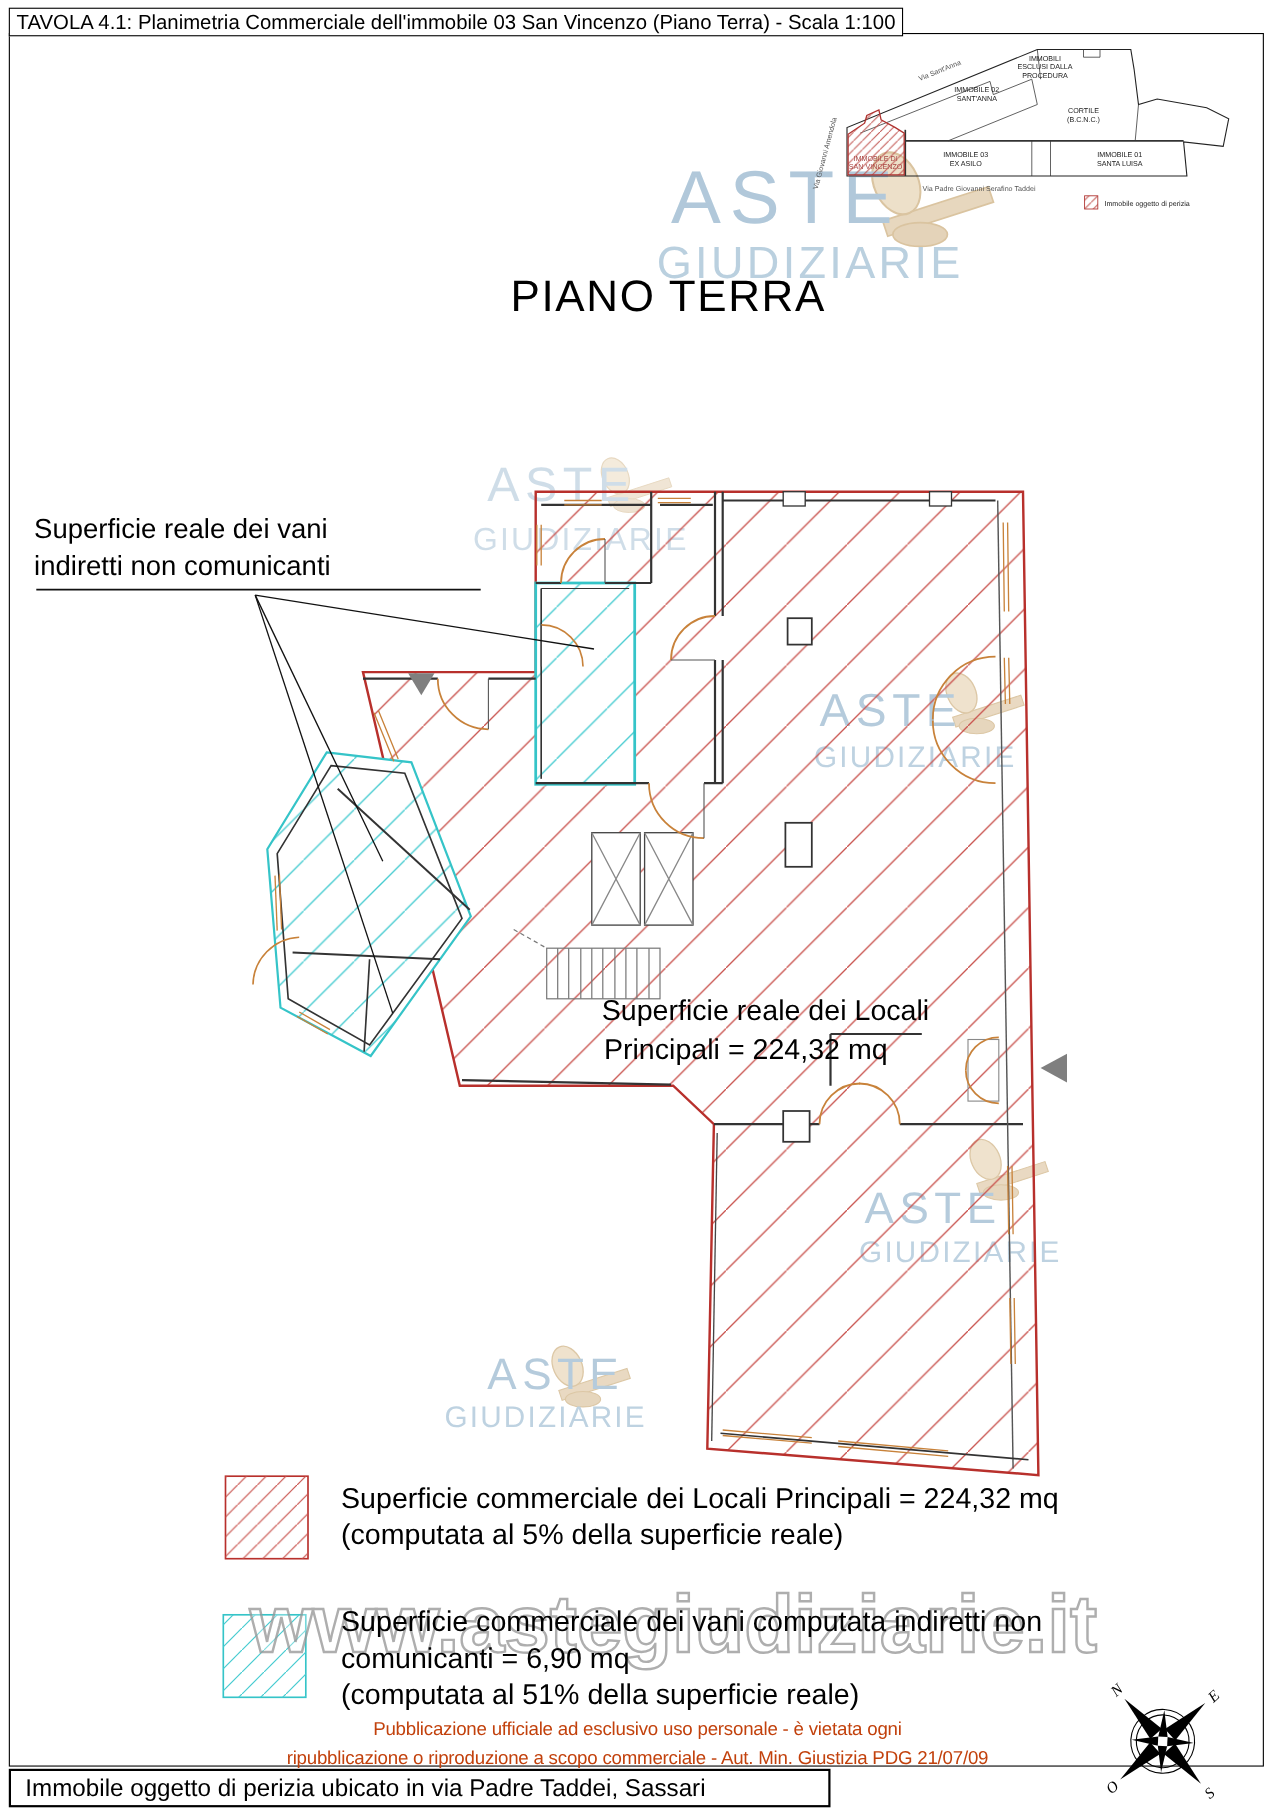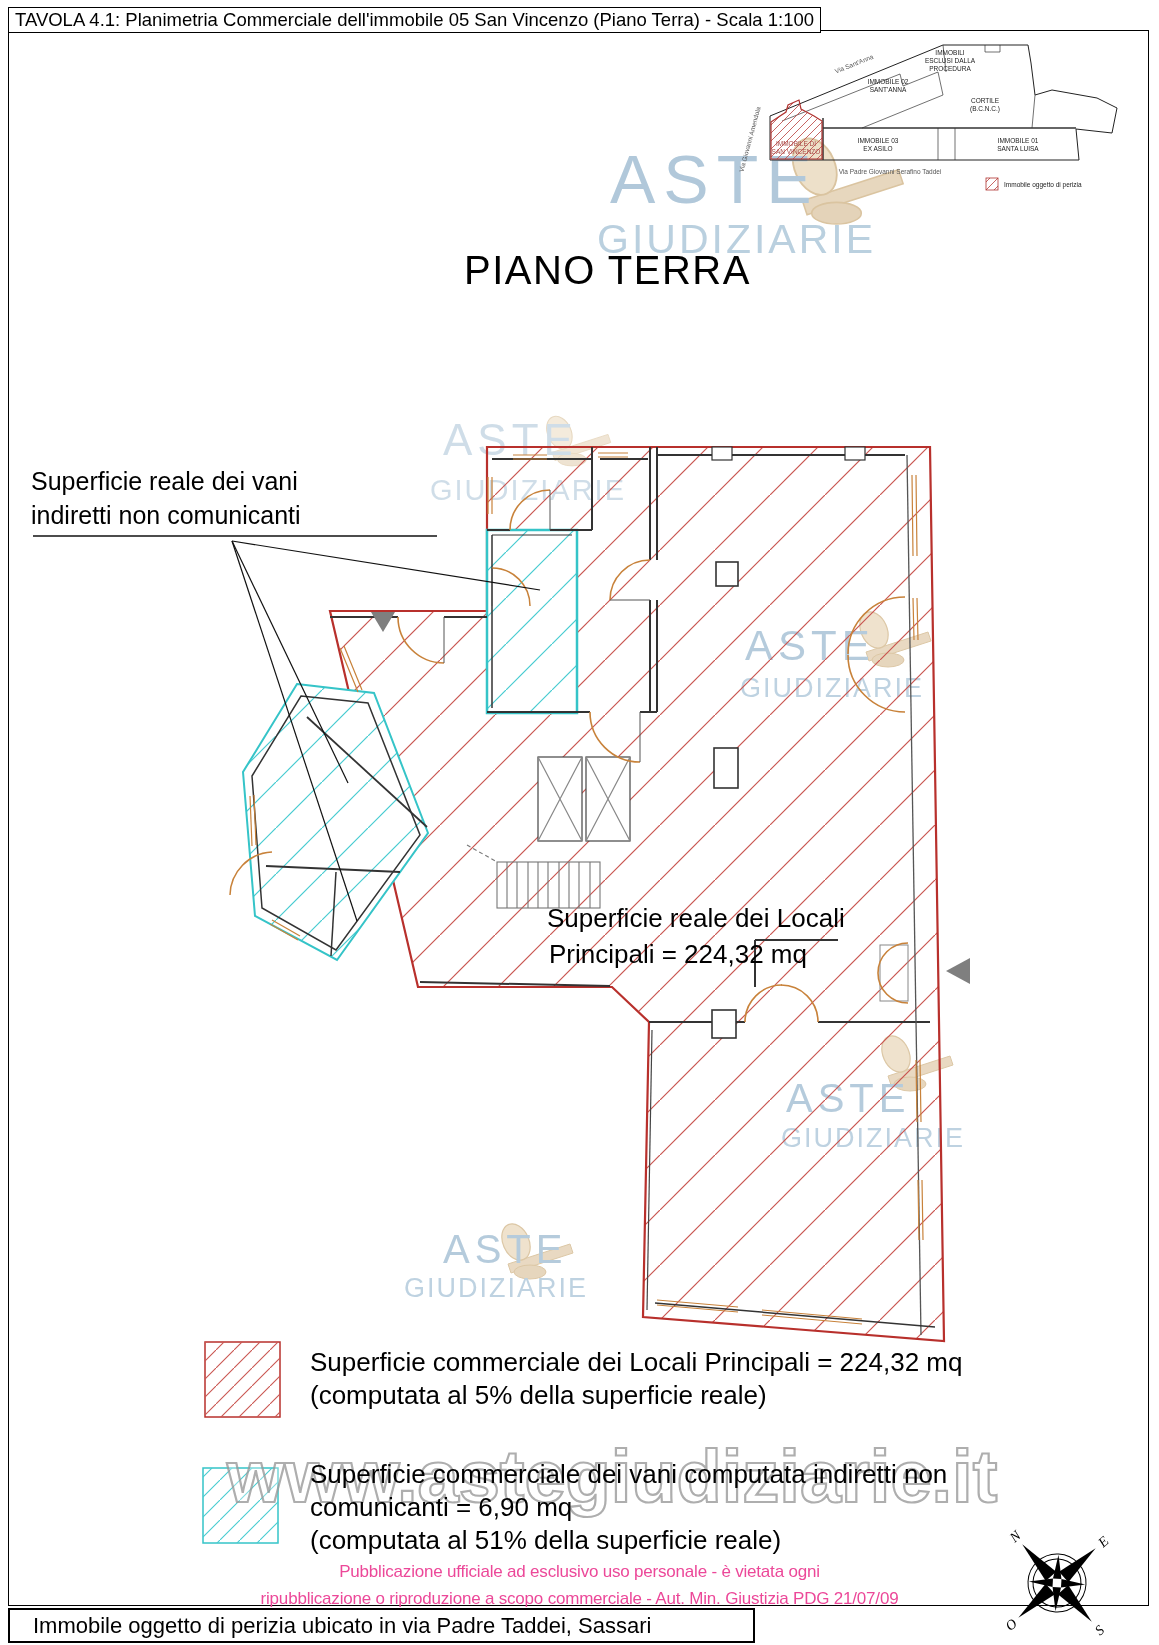--- a/index.html
+++ b/index.html
@@ -12,33 +12,33 @@
   #page-border{left:8px;top:30px;width:1141px;height:1576px;border:1.5px solid #000;box-sizing:border-box;background:transparent;pointer-events:none;}
   #title-bar{left:8px;top:7px;width:813px;height:26px;border:1.5px solid #000;box-sizing:border-box;background:#fff;
     font-size:18.5px;line-height:23px;padding-left:6px;white-space:nowrap;overflow:hidden;z-index:6;}
   #heading{left:464px;top:248px;font-size:40px;letter-spacing:1.5px;white-space:nowrap;z-index:4;text-align:center;}
   #annotation{left:31px;top:432px;font-size:25px;line-height:34px;white-space:nowrap;z-index:4;margin-top:32px;}
   
   .legend-text{font-size:26px;line-height:33px;white-space:nowrap;z-index:4;}
   #legend-main-text{left:310px;top:1346px;}
   #legend-acc-text{left:310px;top:1458px;}
   
-  .footer-line{width:1159px;text-align:center;color:#ec4899;font-size:17px;letter-spacing:-0.2px;z-index:4;}
+  .footer-line{width:1159px;text-align:center;color:#c2410c;font-size:17px;letter-spacing:-0.2px;z-index:4;}
   #footer-1{left:0;top:1562px;}
   #footer-2{left:0;top:1589px;}
   #bottom-bar{left:8px;top:1608px;width:747px;height:35px;border:2px solid #000;box-sizing:border-box;background:#fff;
-    font-size:22px;line-height:31px;padding-left:23px;white-space:nowrap;z-index:6;}
+    font-size:22px;line-height:31px;padding-left:13px;white-space:nowrap;z-index:6;}
   #drawing{left:0;top:0;z-index:2;}
 </style>
 </head>
 <body>
 
 <div class="abs" id="page-border"></div>
 <div class="abs" id="title-bar">
-  <span>TAVOLA 4.1: Planimetria Commerciale dell'immobile 05 San Vincenzo (Piano Terra) - Scala 1:100</span>
+  <span>TAVOLA 4.1: Planimetria Commerciale dell'immobile 03 San Vincenzo (Piano Terra) - Scala 1:100</span>
 </div>
 <div class="abs" id="heading">PIANO TERRA</div>
 
 <div class="abs" id="annotation">
   <div>Superficie reale dei vani</div>
   <div>indiretti non comunicanti</div>
 </div>
 
 <svg class="abs" id="drawing" width="1159" height="1645" viewBox="0 0 1159 1645" xmlns="http://www.w3.org/2000/svg">
   <defs>

